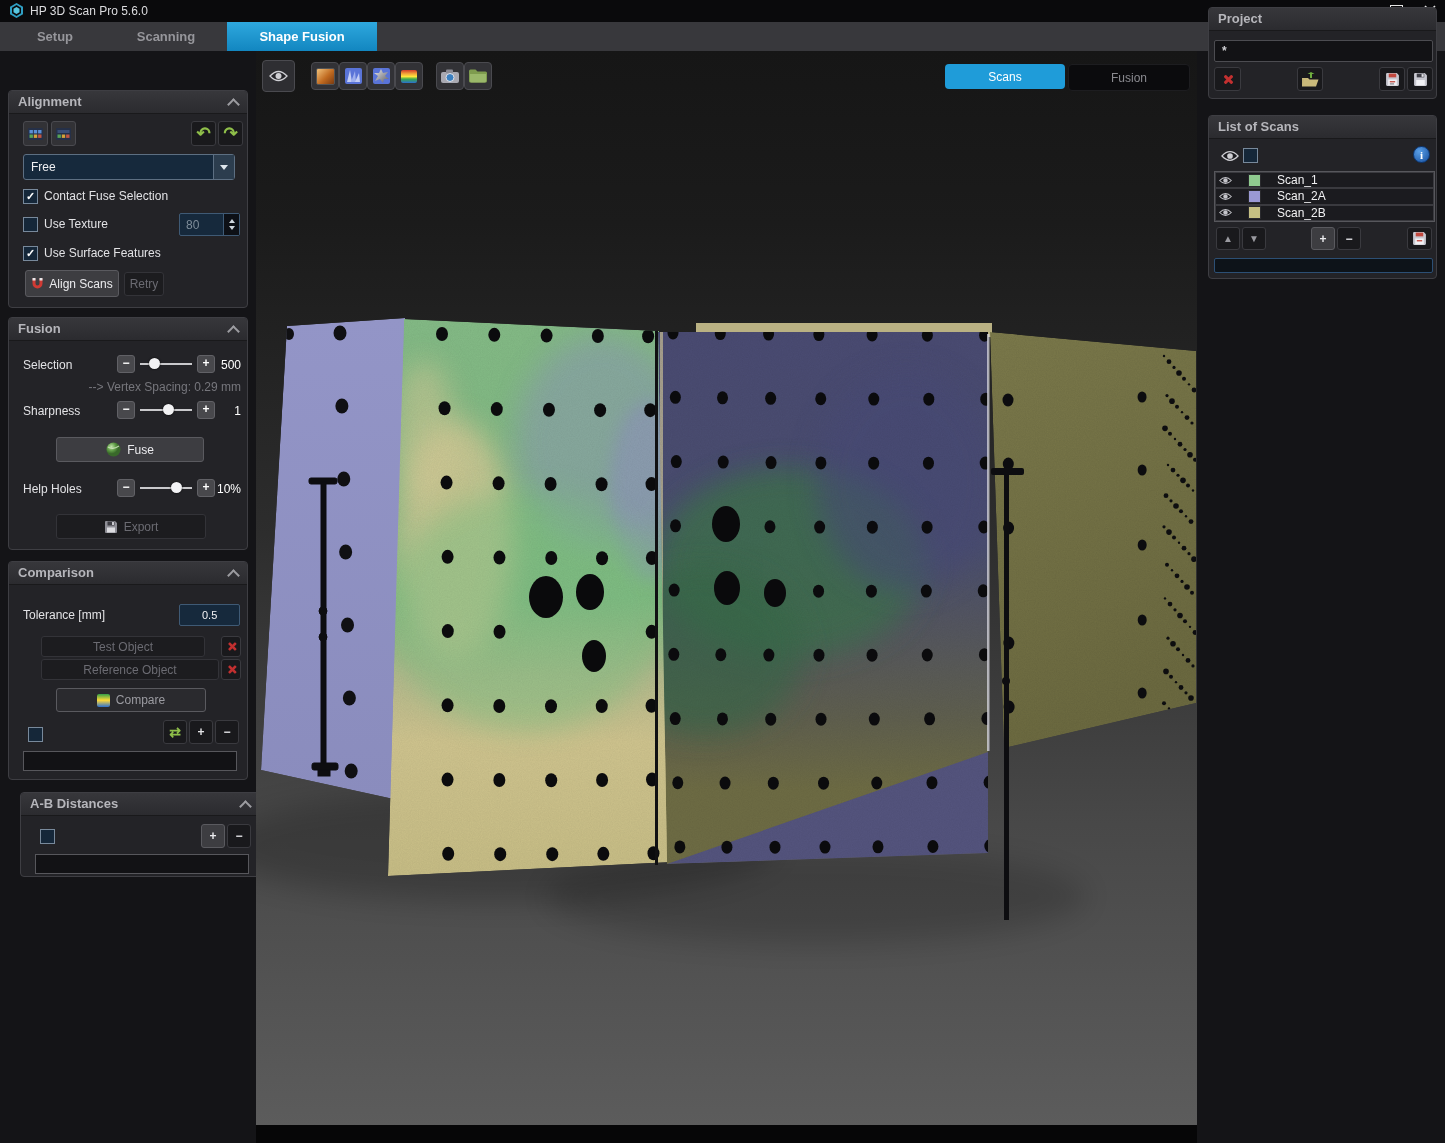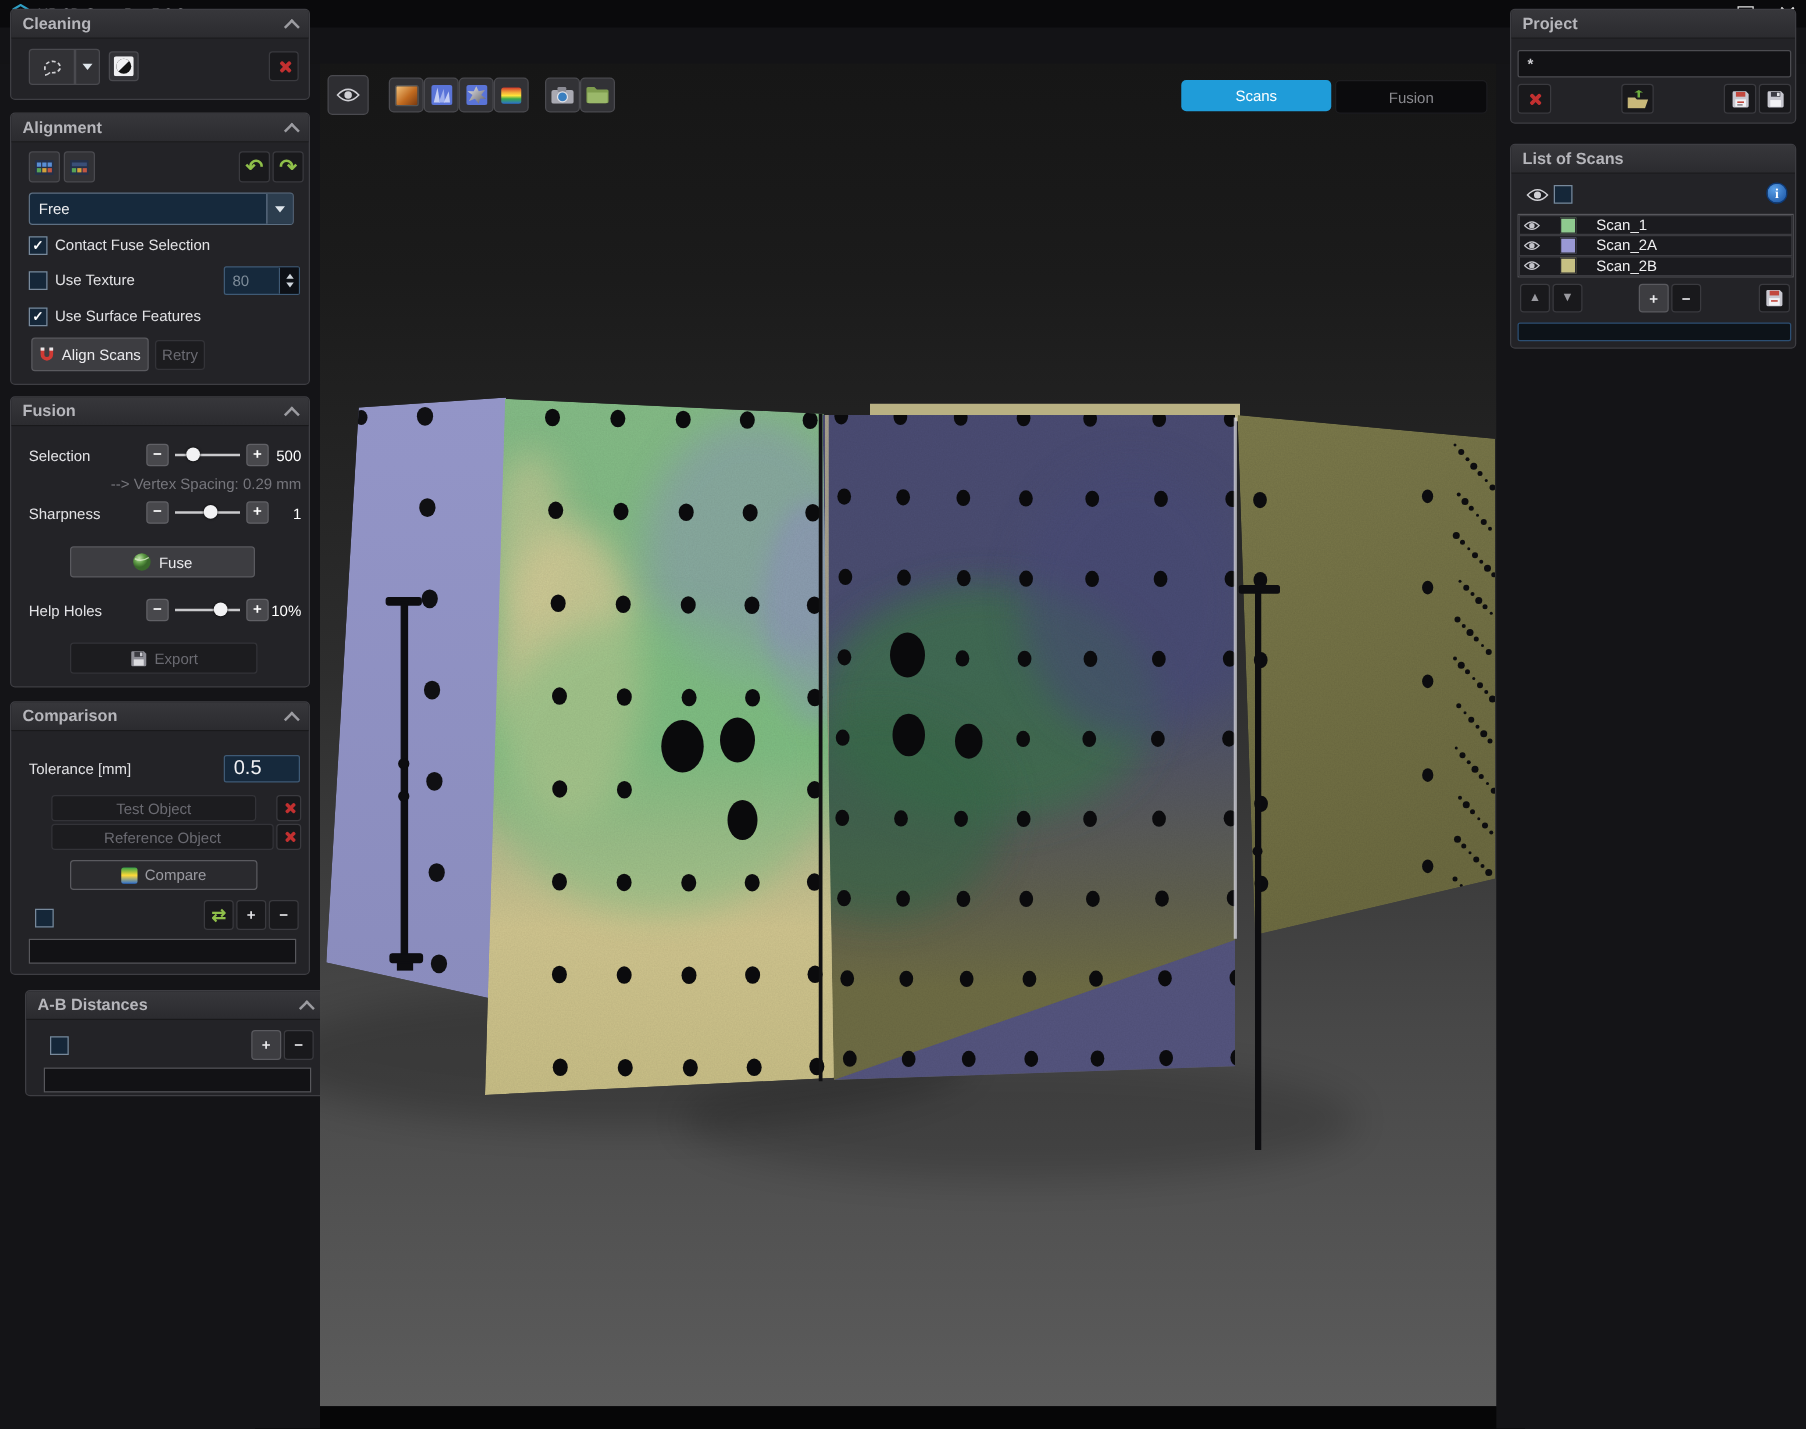--- a/index.html
+++ b/index.html
@@ -96,48 +96,39 @@
     <div class="win-btn wb-max">
         <div></div>
       </div>
     <div class="win-btn wb-close">
       <svg width="12" height="12" viewBox="0 0 12 12">
         <path d="M1 1 L11 11 M11 1 L1 11" stroke="#e6e6e6" stroke-width="1.6"></path>
         </svg>
     </div>
   </div>
 
+  <div class="tabbar">
+    <div class="tab" style="left:10px;width:90px">Setup</div>
+    <div class="tab" style="left:110px;width:112px">Scanning</div>
+    <div class="tab active" style="left:227px;width:150px">Shape Fusion</div>
+    <div class="menu-item" style="left:1292px">
+      <span class="gear">⚙</span>
+      <span>Settings</span>
+      <span class="caret"></span>
+    </div>
+    <div class="menu-item" style="left:1378px">
+      <span class="help-ic">?</span>
+      <span>Help</span>
+      <span class="caret"></span>
+    </div>
+  </div>
 
   <div class="sidebar-l"></div>
   <div class="sidebar-r"></div>
 
-  <div class="panel" style="left:8px;top:7px;height:73px">
-    <div class="panel-h">
-      <span>Cleaning</span>
-      <span class="chev-up"></span></div>
-    <div class="ctl icon-btn" style="left:14px;top:31px;width:37px;height:29px;border-radius:3px 0 0 3px">
-      <svg width="18" height="16" viewBox="0 0 18 16">
-        <path d="M3 10 Q2 4 9 3 Q16 4 15 9 Q13 13 7 12" fill="none" stroke="#cfcfd3" stroke-width="1.4" stroke-dasharray="3 2"></path>
-        <path d="M7 12 q-2 2 -4 2" fill="none" stroke="#cfcfd3" stroke-width="1.4"></path>
-        </svg>
-    </div>
-    <div class="ctl icon-btn" style="left:51px;top:31px;width:20px;height:29px;border-radius:0 3px 3px 0">
-      <span class="tri-dn"></span>
-    </div>
-    <div class="ctl icon-btn" style="left:78px;top:33px;width:24px;height:24px">
-      <svg width="16" height="16" viewBox="0 0 16 16">
-        <rect x="0" y="0" width="16" height="16" rx="2" fill="#f0f0f2"></rect>
-        <circle cx="8" cy="8" r="6" fill="#111"></circle>
-        <path d="M8 2 A6 6 0 0 0 8 14 Z" fill="#f0f0f2" transform="rotate(45 8 8)"></path>
-        </svg>
-    </div>
-    <div class="ctl btn dark" style="left:206px;top:33px;width:24px;height:24px">
-      <span class="xmark"></span>
-    </div>
-  </div>
 
   <div class="panel" style="left:8px;top:90px;height:218px">
     <div class="panel-h">
       <span>Alignment</span>
       <span class="chev-up"></span></div>
     <div class="ctl icon-btn" style="left:14px;top:30px;width:25px;height:25px">
       <svg width="15" height="12" viewBox="0 0 15 12">
         <rect width="15" height="12" rx="1" fill="#253048"></rect>
         <rect x="1.5" y="2" width="3.4" height="3.4" fill="#5a8fd6"></rect>
           <rect x="5.8" y="2" width="3.4" height="3.4" fill="#5a8fd6"></rect>
@@ -259,21 +250,21 @@
       <span>Export</span>
     </div>
   </div>
 
   <div class="panel" style="left:8px;top:561px;height:219px">
     <div class="panel-h">
       <span>Comparison</span>
       <span class="chev-up"></span></div>
     <span class="label" style="left:14px;top:46px">Tolerance [mm]</span>
     <div class="ctl" style="left:170px;top:42px;width:61px;height:22px;background:#16293c;border:1px solid #3f5a75;border-radius:2px;justify-content:flex-start">
-      <span style="padding-left:7px;font-size:16px;color:#f2f2f4">0.5</span>
+      <span style="padding-left:22px;font-size:11px;color:#f2f2f4">0.5</span>
     </div>
     <div class="ctl btn dim" style="left:32px;top:74px;width:164px;height:21px">
       <span>Test Object</span>
       </div>
     <div class="ctl btn dark xs" style="left:212px;top:74px;width:20px;height:21px">
       <span class="xmark"></span>
       </div>
     <div class="ctl btn dim" style="left:32px;top:97px;width:178px;height:21px">
       <span>Reference Object</span>
       </div>

